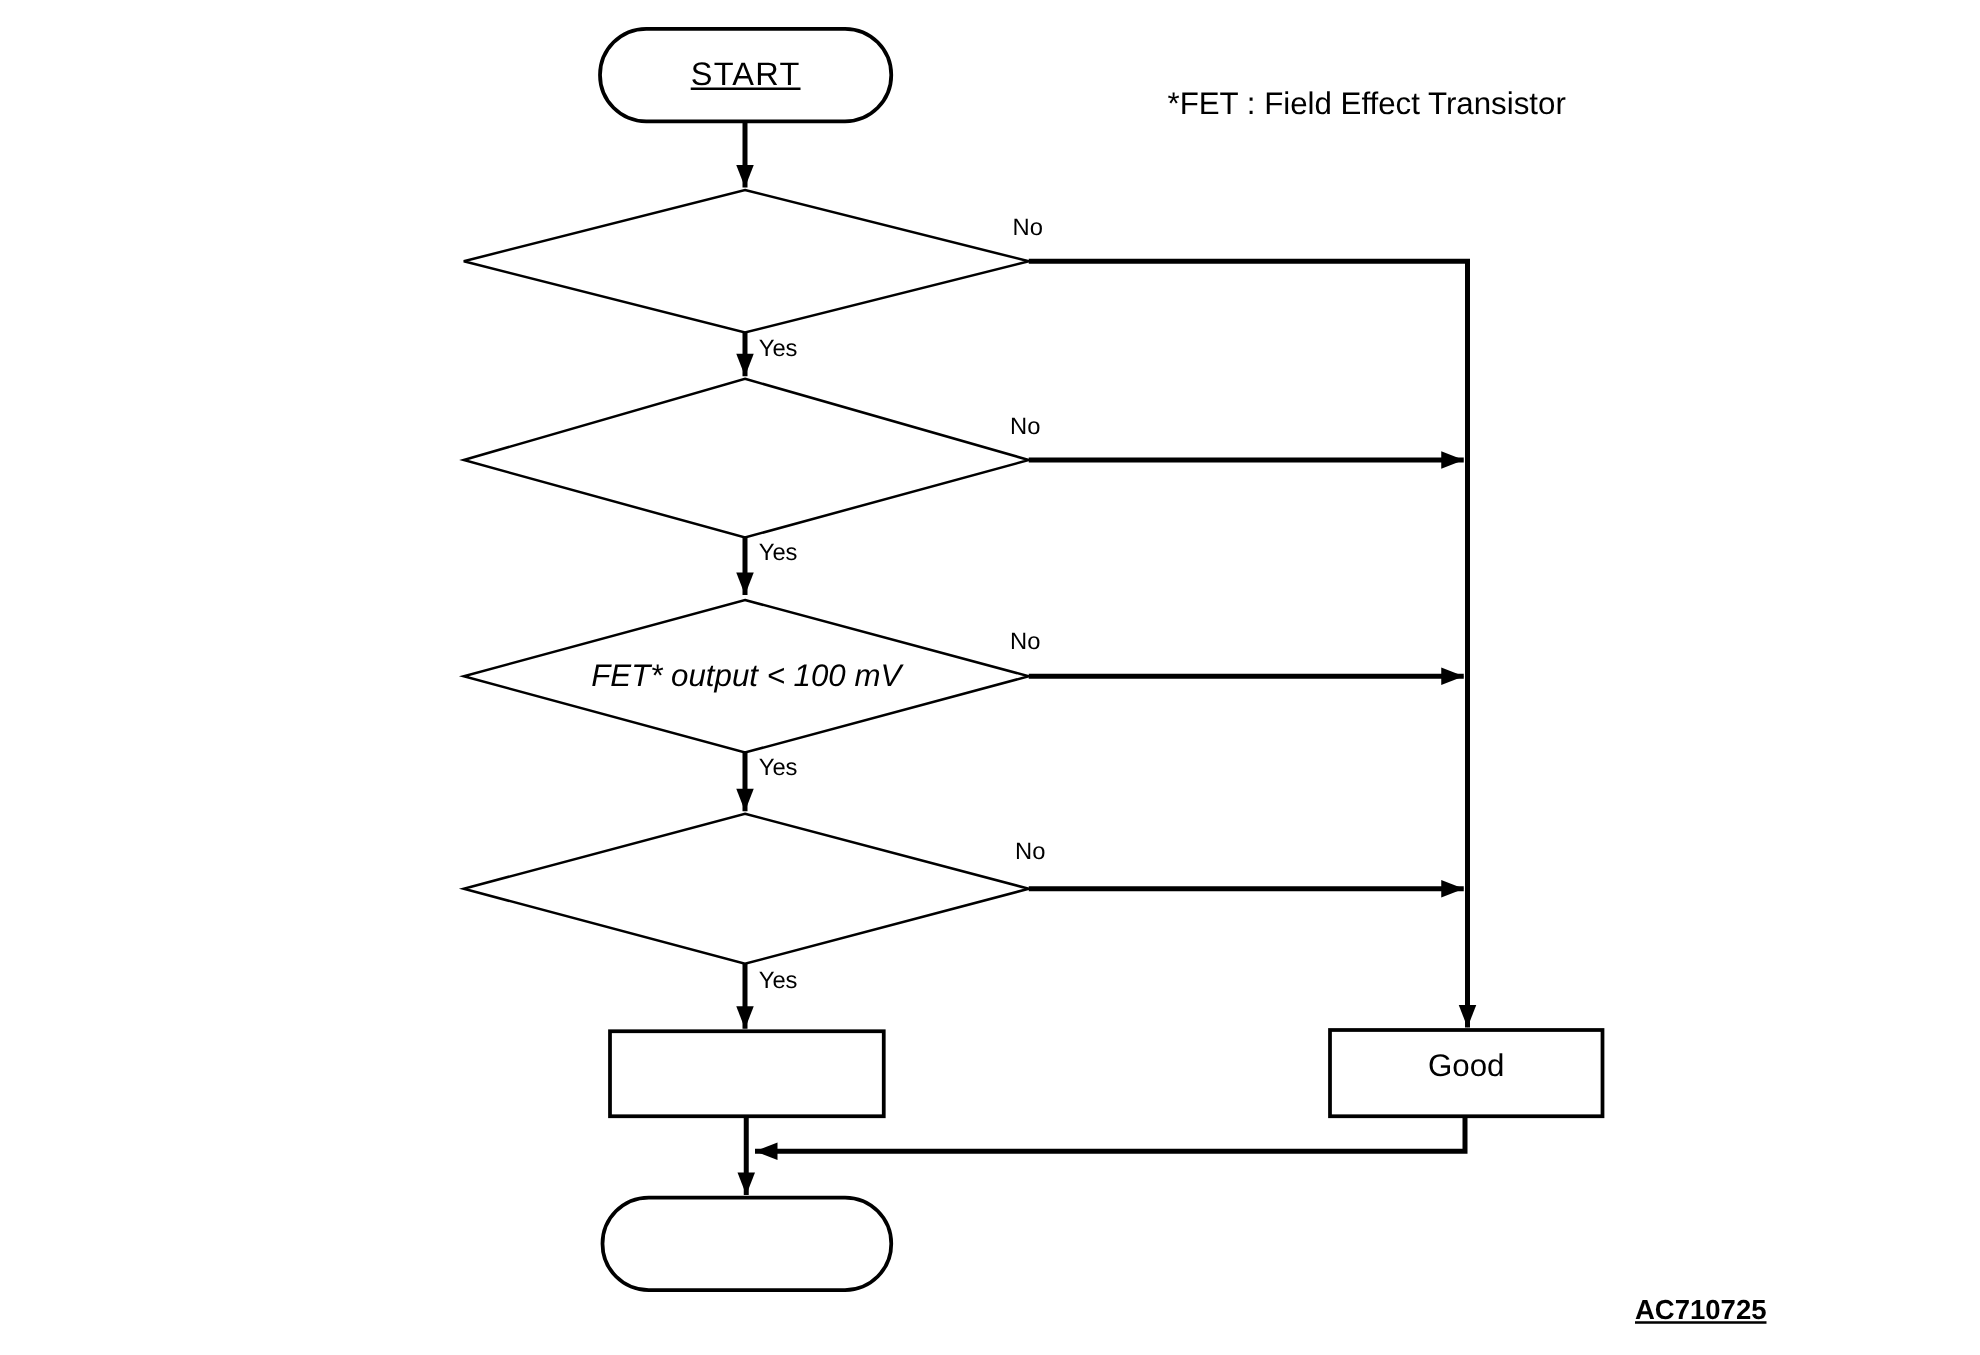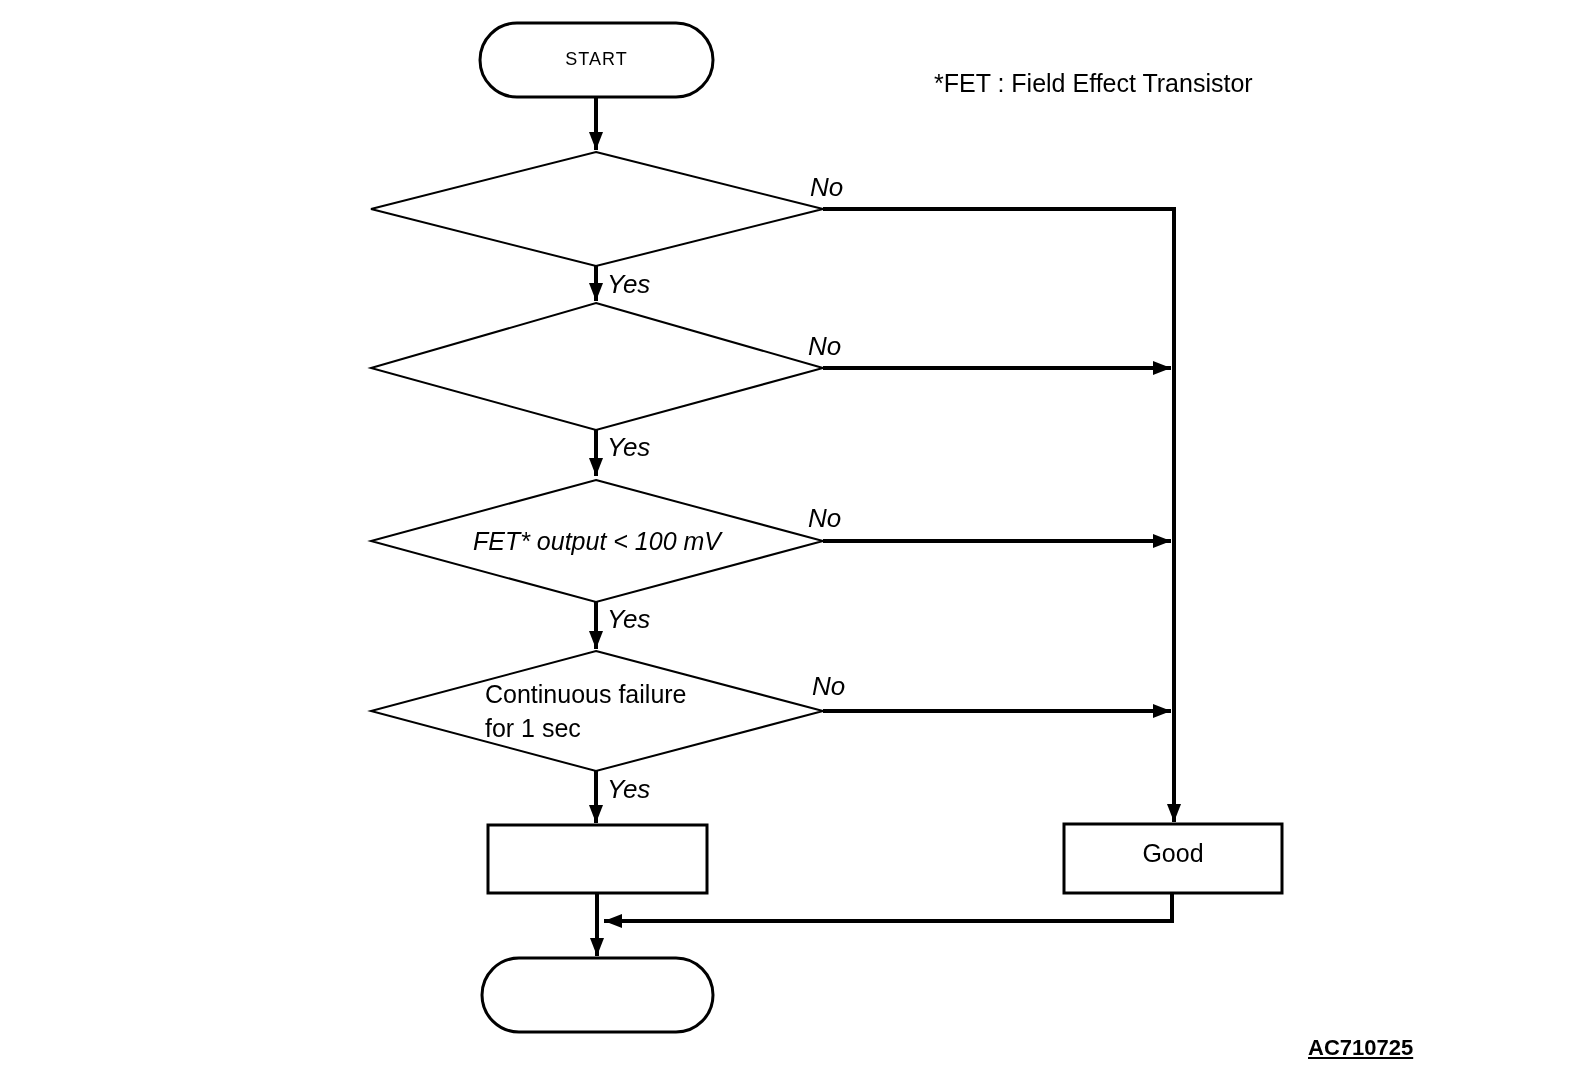--- a/index.html
+++ b/index.html
@@ -28,26 +28,26 @@
     line-height: 1.2;
     white-space: nowrap;
   }
   .lbl-center {
     display: flex;
     align-items: center;
     justify-content: center;
     text-align: center;
   }
   .branch-lbl {
-    font-size: 26px;
-    font-style: italic;
+    font-size: 19px;
   }
   .terminal-lbl {
-    font-size: 18px;
+    font-size: 26px;
     letter-spacing: 1px;
+    text-decoration: underline;
   }
   .multiline {
     white-space: pre-line;
     text-align: left;
     line-height: 34px;
   }
   .figure-code {
     font-size: 22px;
     font-weight: bold;
   }
@@ -93,22 +93,20 @@
   <div class="lbl branch-lbl" style="left:810px; top:172px;">No</div>
   <div class="lbl branch-lbl" style="left:607px; top:269px;">Yes</div>
 
   <div class="lbl branch-lbl" style="left:808px; top:331px;">No</div>
   <div class="lbl branch-lbl" style="left:607px; top:432px;">Yes</div>
 
   <div class="lbl lbl-center" style="left:371px; top:526px; width:452px; height:30px;font-style:italic;">FET* output &lt; 100 mV</div>
   <div class="lbl branch-lbl" style="left:808px; top:503px;">No</div>
   <div class="lbl branch-lbl" style="left:607px; top:604px;">Yes</div>
 
-  <div class="lbl multiline" style="left:485px; top:677px; width:280px;">Continuous failure
-for 1 sec</div>
   <div class="lbl branch-lbl" style="left:812px; top:671px;">No</div>
   <div class="lbl branch-lbl" style="left:607px; top:774px;">Yes</div>
 
   <div class="lbl lbl-center" style="left:1064px; top:824px; width:218px; height:57px;">Good</div>
 
 
   <div class="lbl figure-code" style="left:1308px; top:1035px;text-decoration:underline;">AC710725</div>
 
 </div>
 

